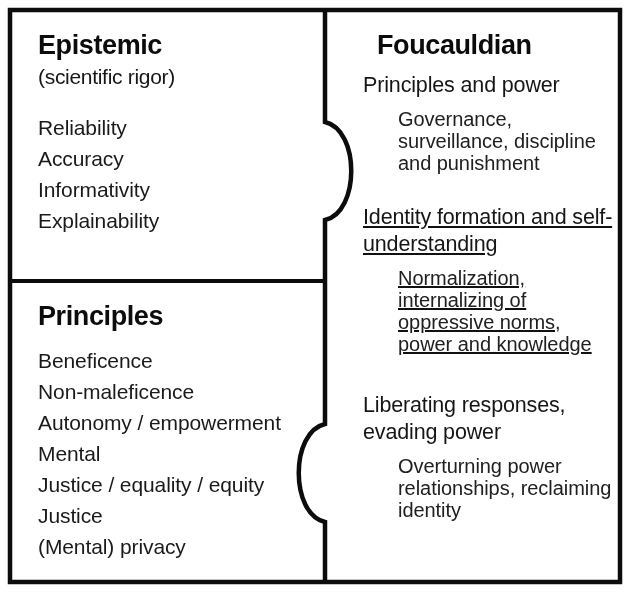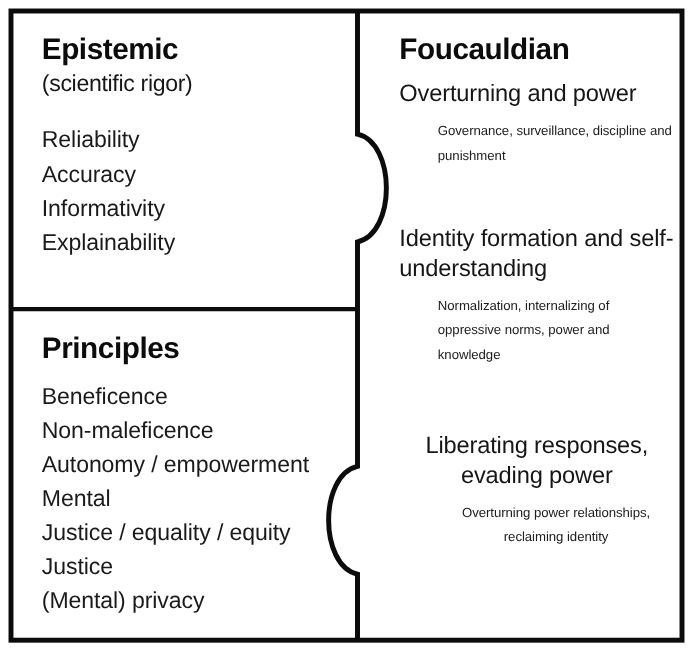--- a/index.html
+++ b/index.html
@@ -80,40 +80,40 @@
   .group-heading {
     font-size: 21.5px;
     line-height: 27px;
     font-weight: 400;
     color: #161616;
     letter-spacing: -0.15px;
   }
   .group-detail {
     margin-left: 35px;
     margin-top: 9px;
-    font-size: 12px;
+    font-size: 20px;
     line-height: 22px;
     font-weight: 400;
     color: #202020;
     letter-spacing: -0.05px;
   }
 
   
   .epistemic-title    { position: absolute; left: 30px; top: 22px; }
   .epistemic-subtitle { position: absolute; left: 30px; top: 57px; }
   .epistemic-list     { position: absolute; left: 30px; top: 104px; }
 
   .principles-title   { position: absolute; left: 30px; top: 18px; }
   .principles-list    { position: absolute; left: 30px; top: 62px; }
 
-  .foucauldian-title  { position: absolute; left: 34px; top: 22px; }
+  .foucauldian-title  { position: absolute; left: 48px; top: 22px; }
 
   .grp-0 { top: 64px; }
-  .grp-1 { top: 196px; }
-  .grp-2 { top: 384px; text-align: center; }
+  .grp-1 { top: 196px; text-decoration: underline; }
+  .grp-2 { top: 384px; }
 </style>
 </head>
 <body>
 
 <div id="diagram">
 
   <svg id="frame" viewBox="0 0 630 592">
 
     <rect x="10" y="10" width="610" height="572" fill="none" stroke="#0c0c0c" stroke-width="4.5"></rect>
 
@@ -148,21 +148,21 @@
       <li>Justice / equality / equity</li>
       <li>Justice</li>
       <li>(Mental) privacy</li>
     </ul>
   </div>
 
   <div class="panel panel-foucauldian">
     <div class="title foucauldian-title">Foucauldian</div>
 
     <div class="group grp-0">
-      <div class="group-heading">Overturning and power</div>
+      <div class="group-heading">Principles and power</div>
       <div class="group-detail">Governance, surveillance, discipline and punishment</div>
     </div>
 
     <div class="group grp-1">
       <div class="group-heading">Identity formation and self-understanding</div>
       <div class="group-detail">Normalization, internalizing of oppressive norms, power and knowledge</div>
     </div>
 
     <div class="group grp-2">
       <div class="group-heading">Liberating responses, evading power</div>

